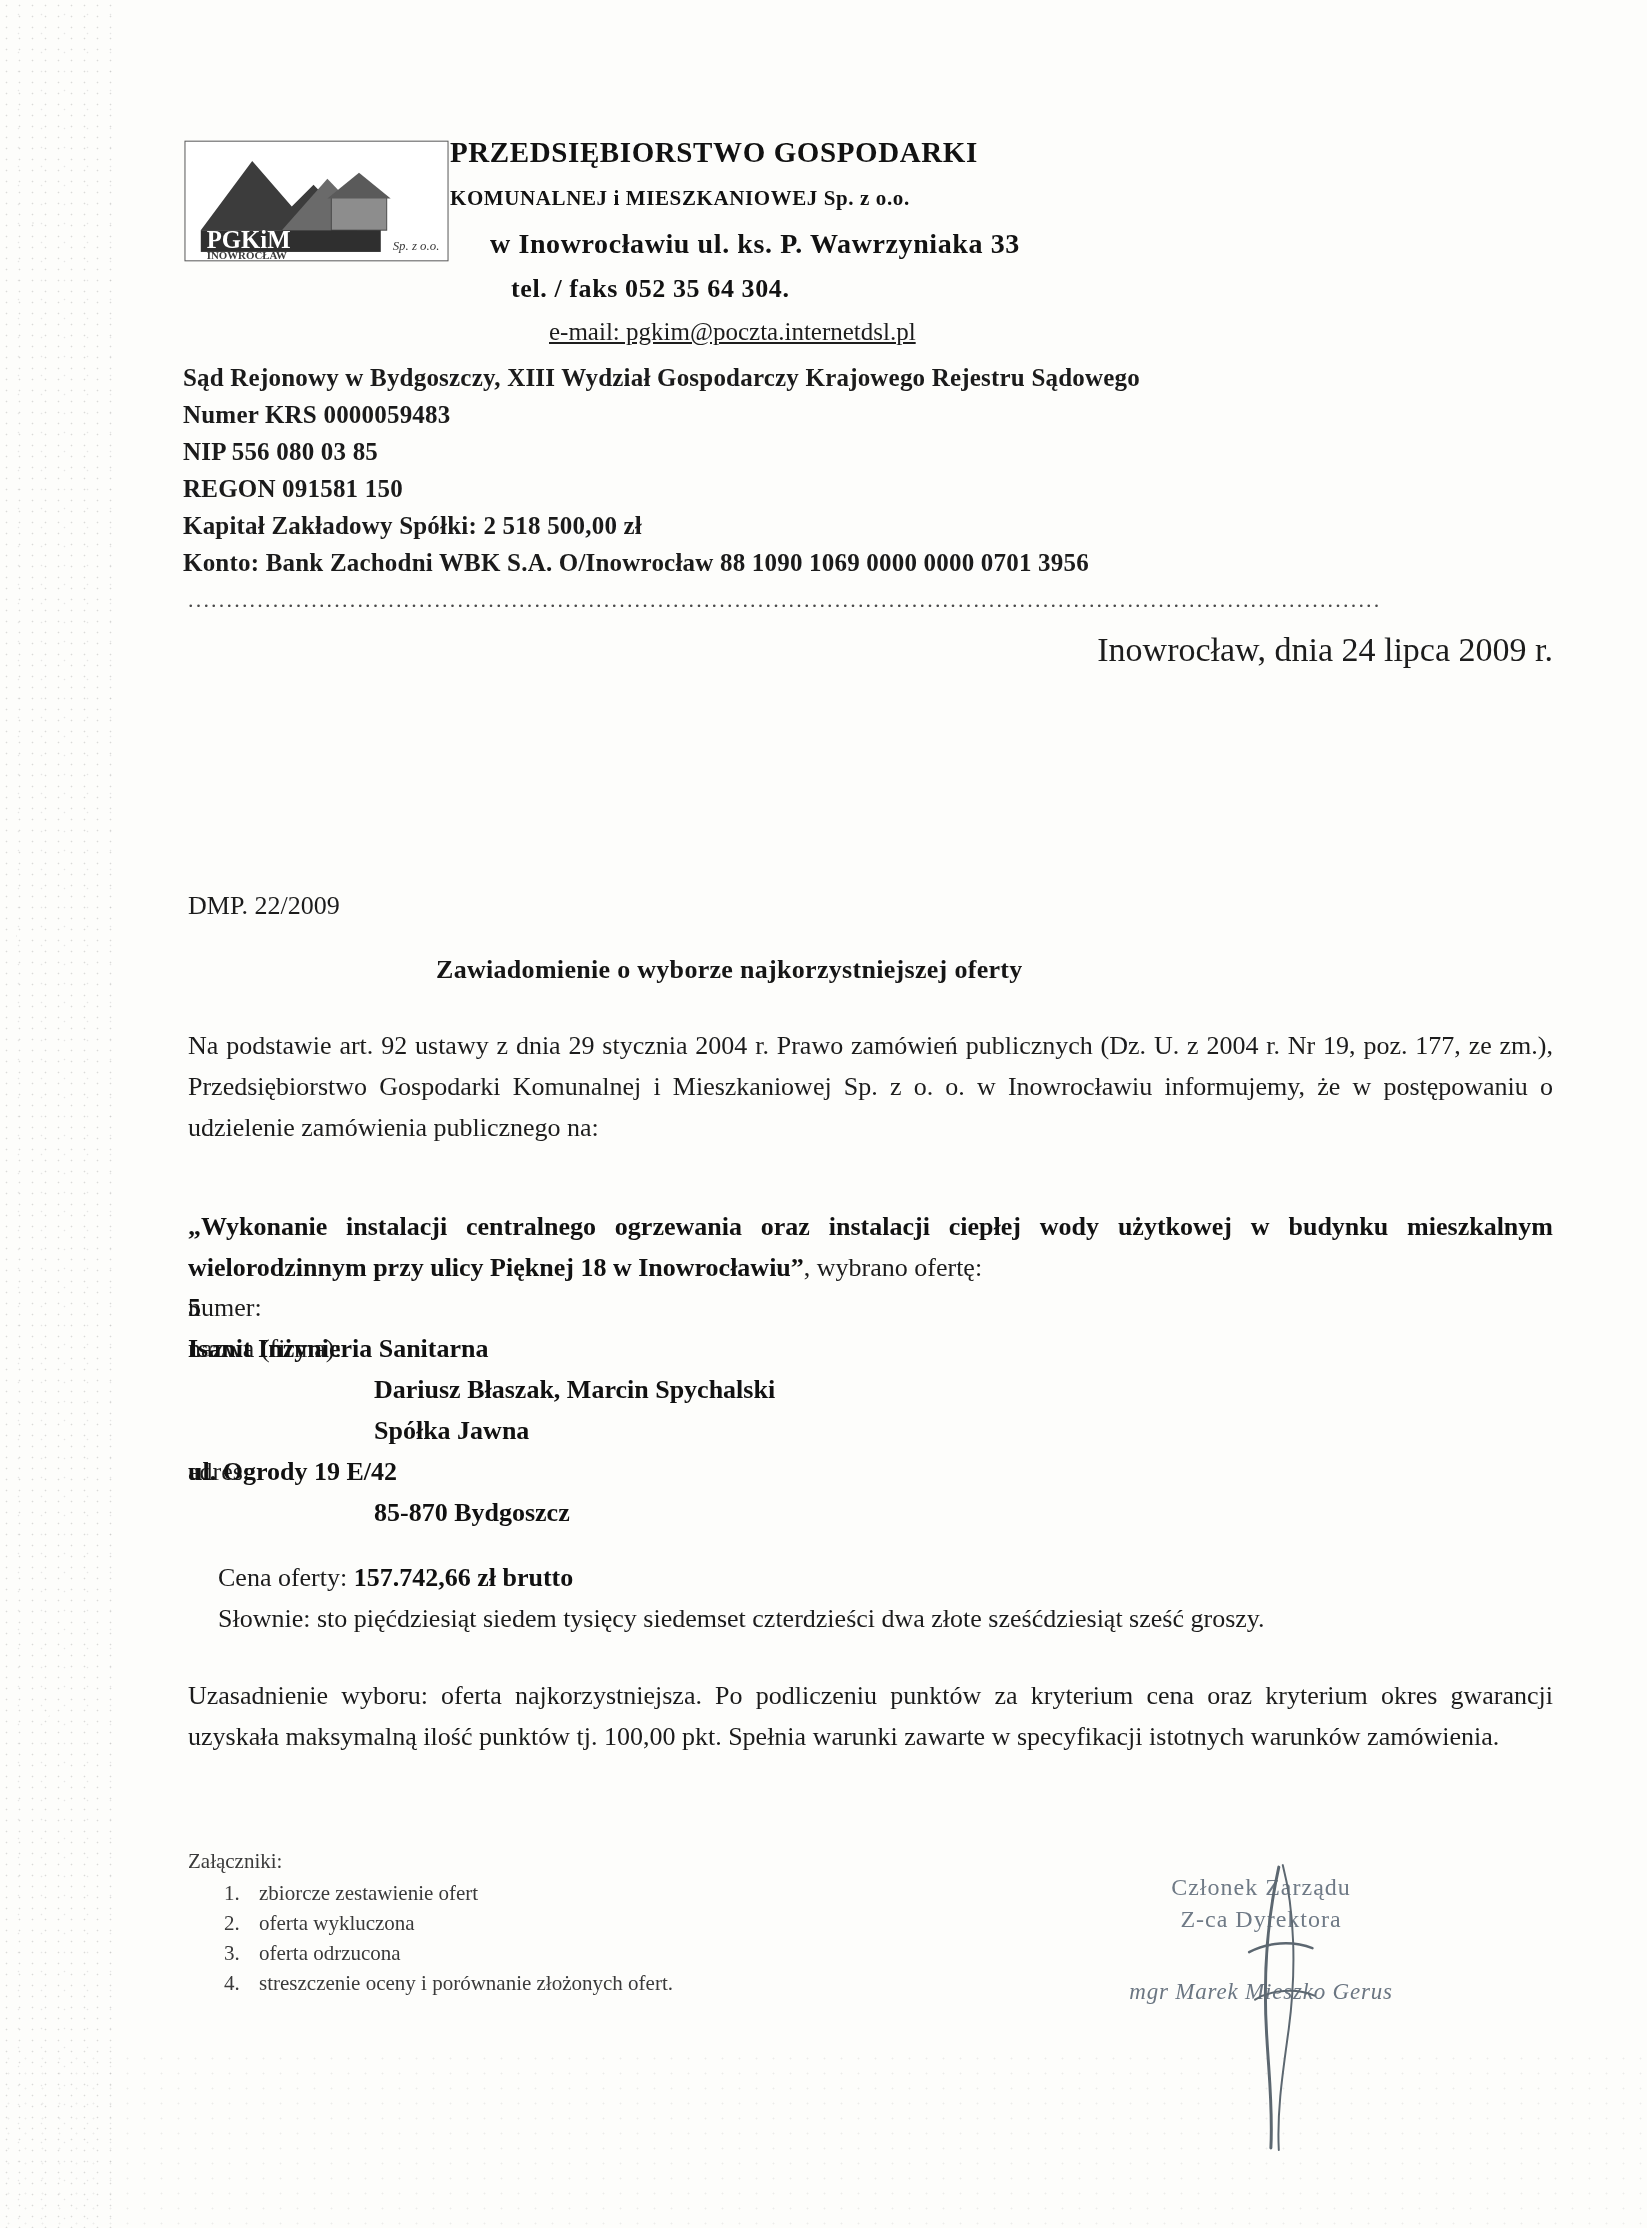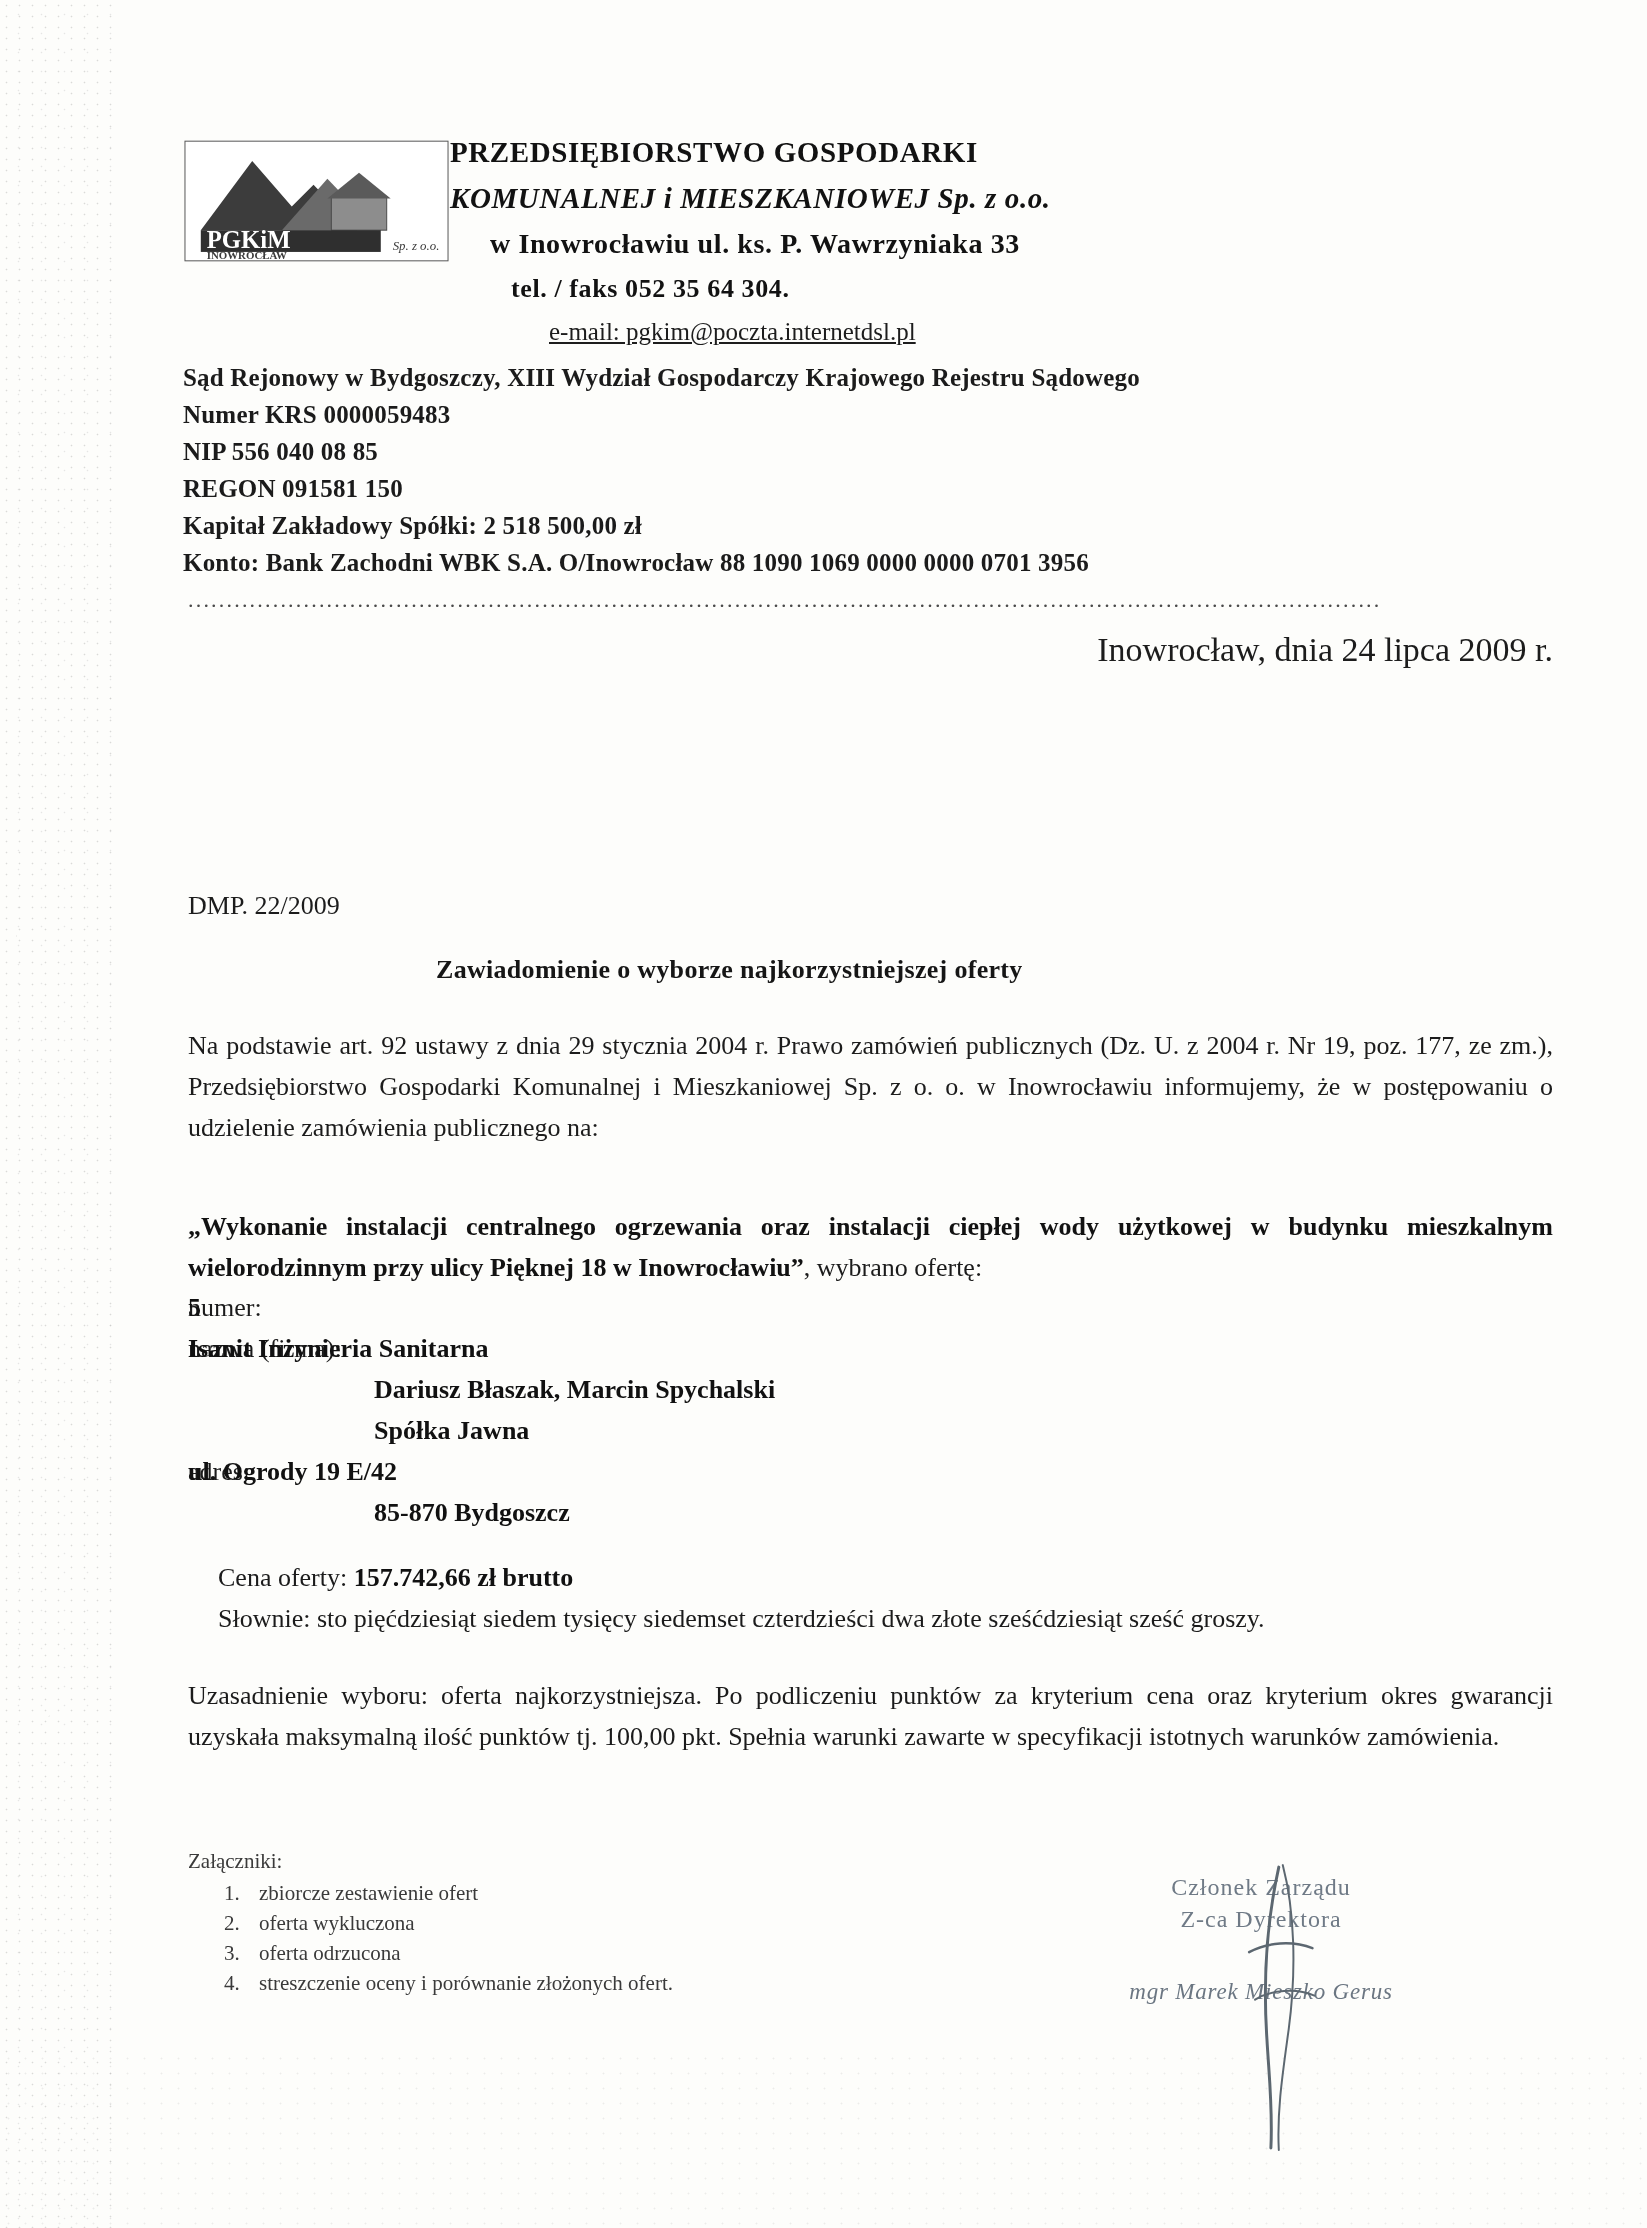--- a/index.html
+++ b/index.html
@@ -66,21 +66,21 @@
     margin-left: 450px;
     margin-right: 119px;
   }
   .hl {
     font-family: "Liberation Serif", serif;
     font-weight: bold;
     letter-spacing: 0.6px;
     color: #121212;
   }
   .hl1 { font-size: 29px; line-height: 46px; }
-  .hl2 { font-size: 29px; line-height: 46px; font-style: italic; }
+  .hl2 { font-size: 21px; line-height: 46px; }
   .hl3 { font-size: 28px; line-height: 46px; padding-left: 40px; }
   .hl4 { font-size: 26px; line-height: 44px; padding-left: 61px; }
   .hl-email {
     font-size: 25px;
     line-height: 42px;
     padding-left: 99px;
     font-weight: normal;
     text-decoration: underline;
     color: #1d1d1d;
   }
@@ -261,21 +261,21 @@
       <div class="hl hl1">PRZEDSIĘBIORSTWO GOSPODARKI</div>
       <div class="hl hl2">KOMUNALNEJ i MIESZKANIOWEJ Sp. z o.o.</div>
       <div class="hl hl3">w Inowrocławiu ul. ks. P. Wawrzyniaka 33</div>
       <div class="hl hl4">tel. / faks 052 35 64 304.</div>
       <div class="hl-email">e-mail: pgkim@poczta.internetdsl.pl</div>
     </div>
 
     <div class="reg-block">
       <div>Sąd Rejonowy w Bydgoszczy, XIII Wydział Gospodarczy Krajowego Rejestru Sądowego</div>
       <div>Numer KRS 0000059483</div>
-      <div>NIP 556 040 08 85</div>
+      <div>NIP 556 080 03 85</div>
       <div>REGON 091581 150</div>
       <div>Kapitał Zakładowy Spółki: 2 518  500,00 zł</div>
       <div>Konto: Bank Zachodni WBK S.A. O/Inowrocław    88 1090 1069 0000 0000 0701 3956</div>
     </div>
 
     <div class="dotline">...........................................................................................................................................................</div>
 
     <div class="place-date">Inowrocław, dnia 24 lipca 2009 r.</div>
   </div>
 

